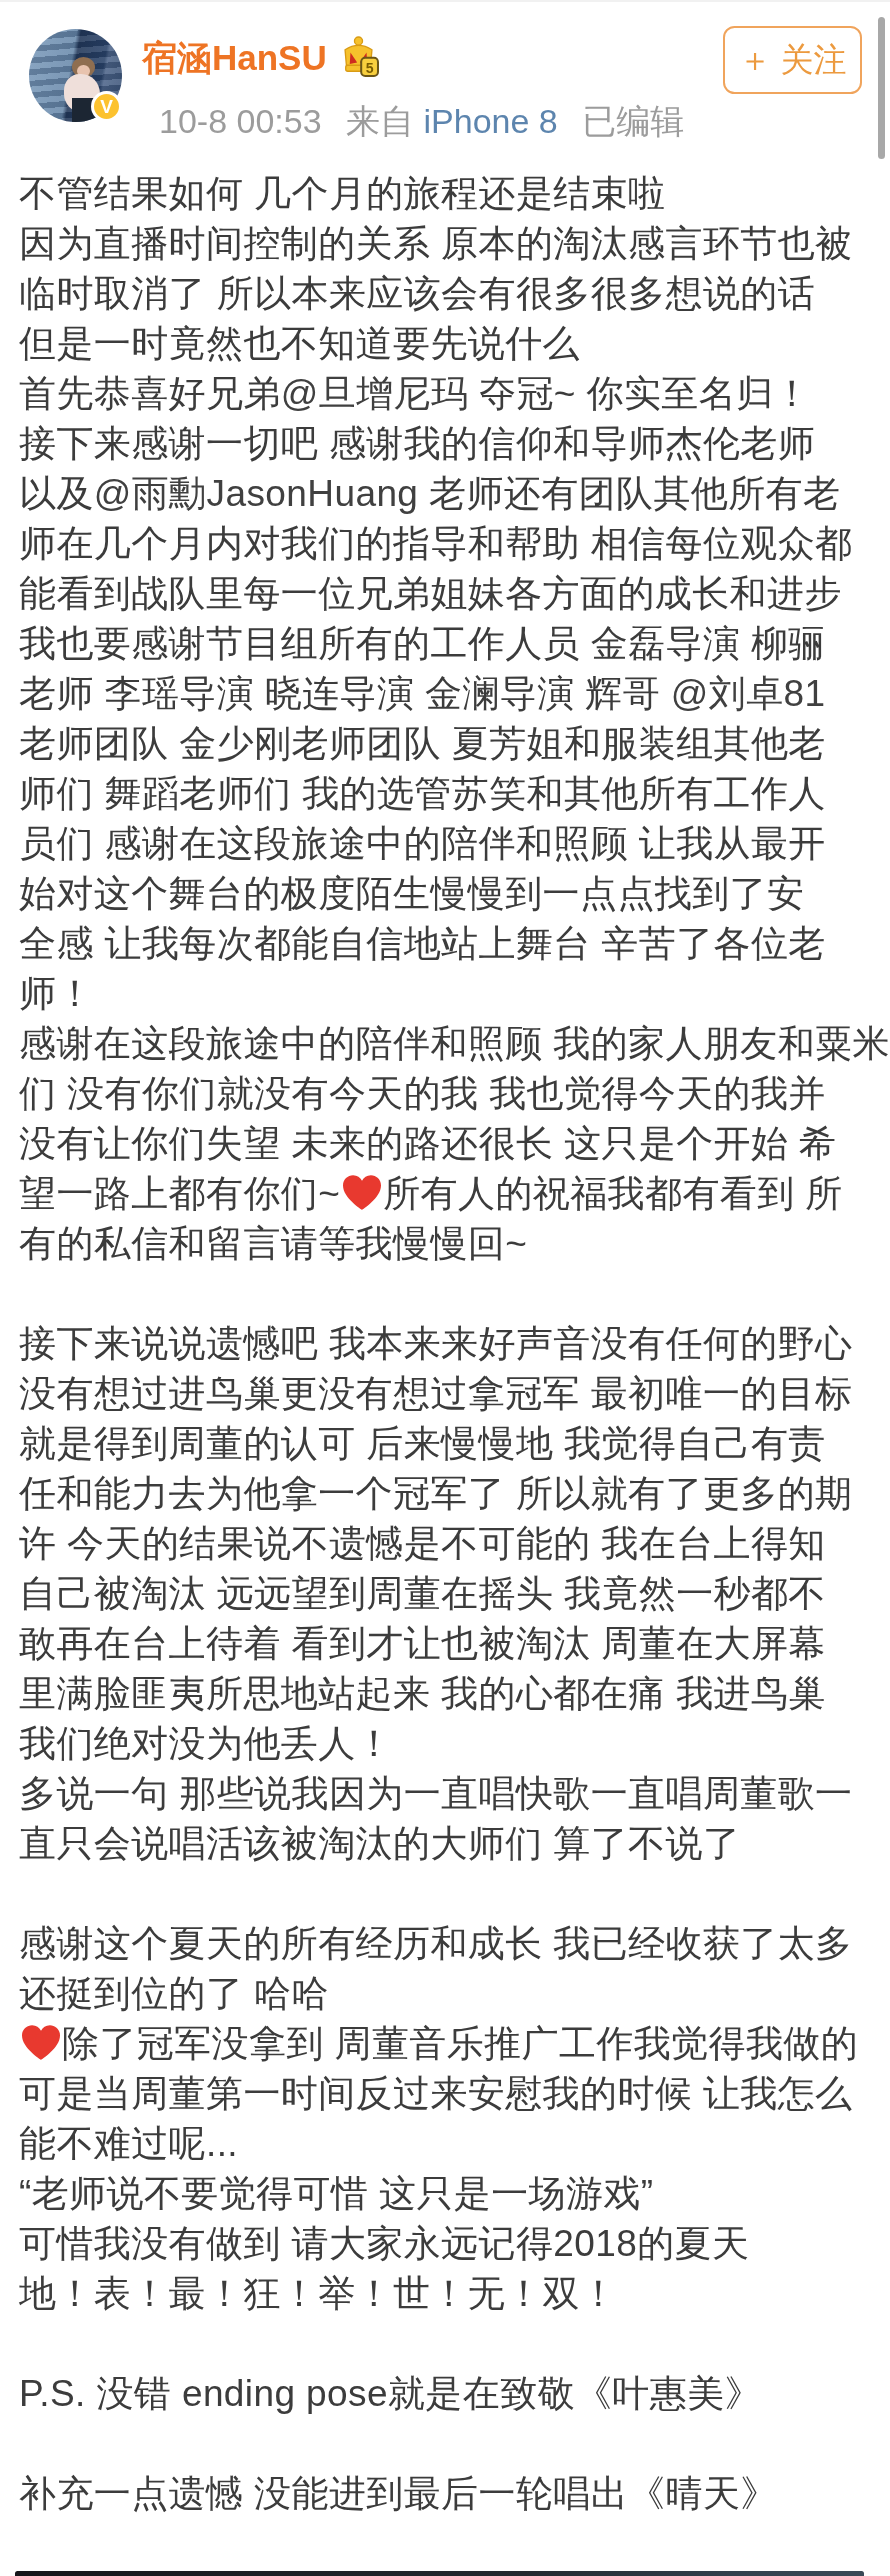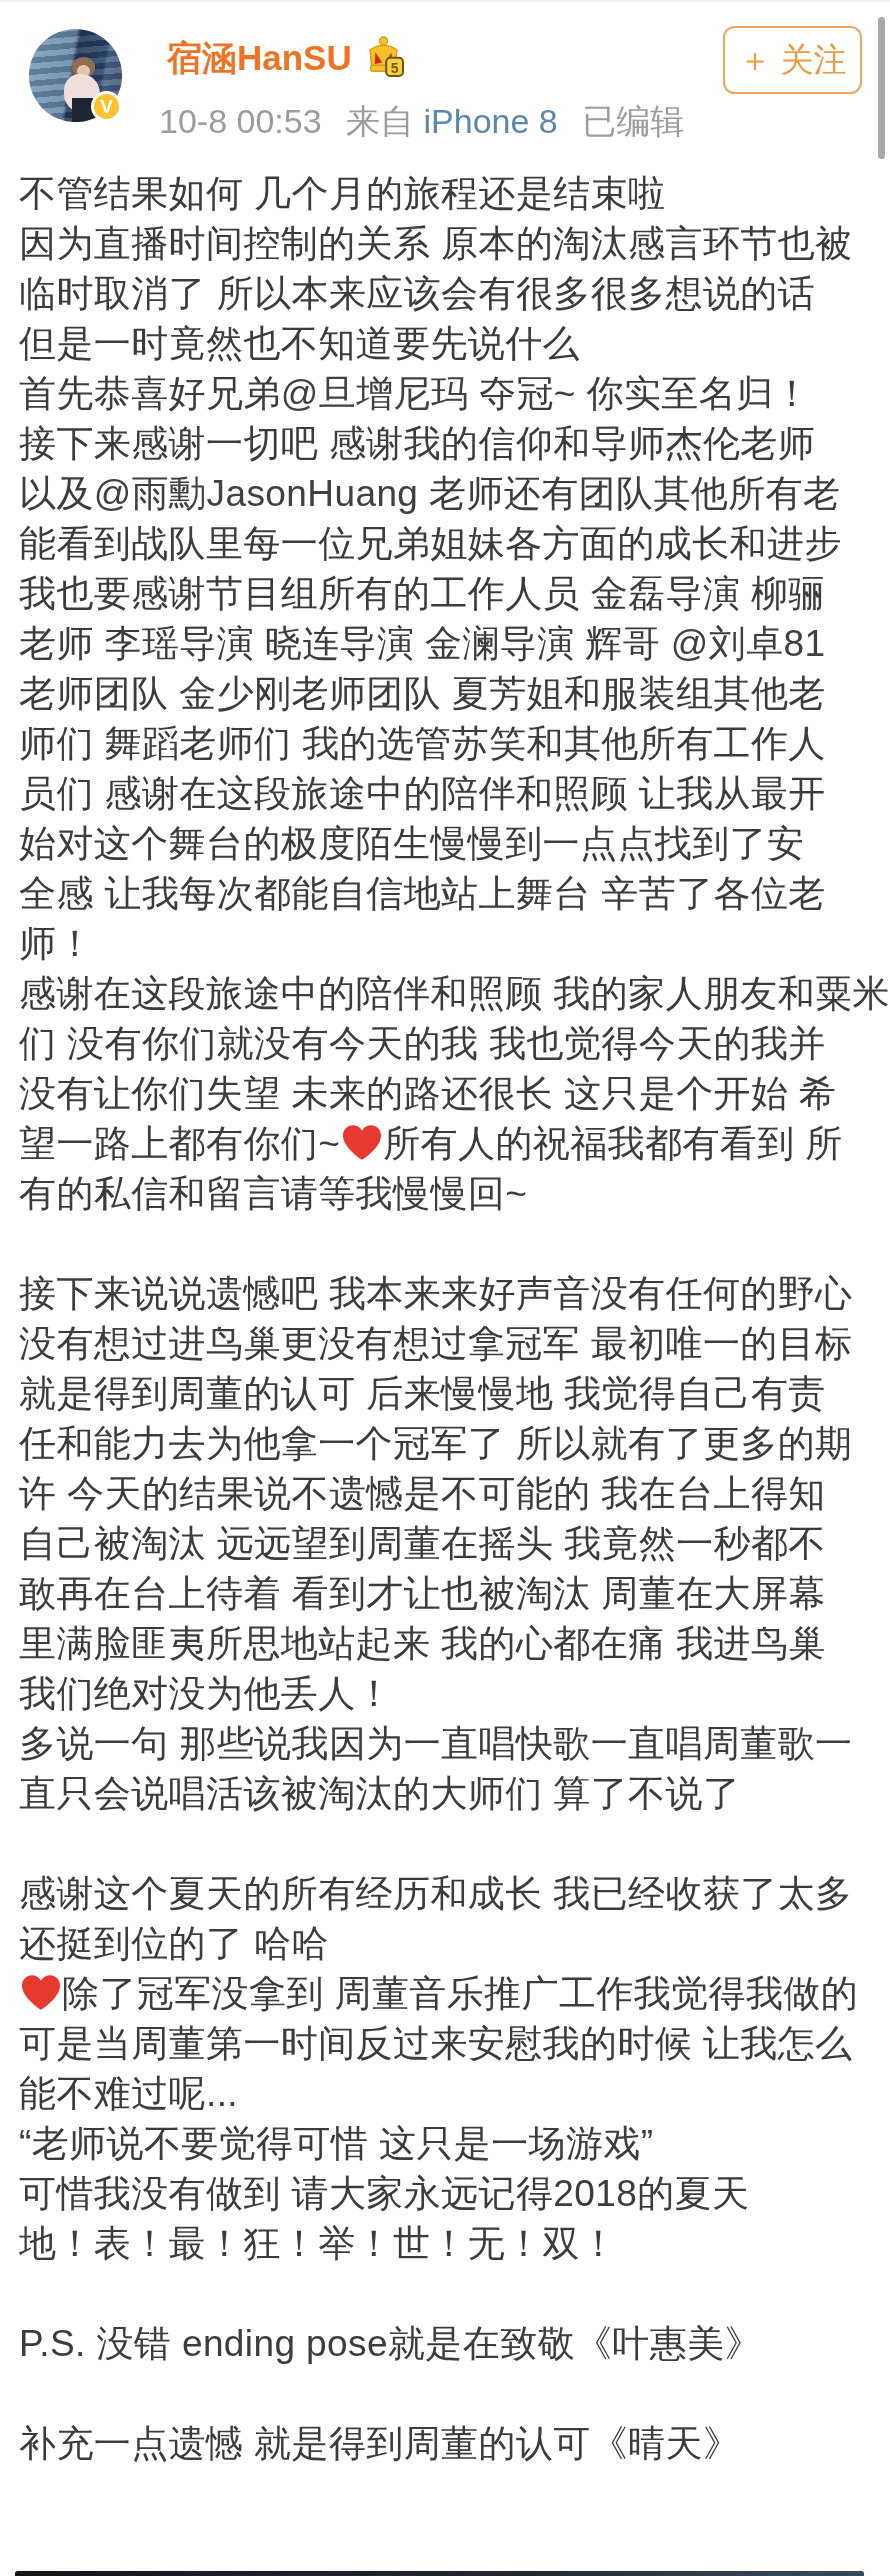--- a/index.html
+++ b/index.html
@@ -10,21 +10,21 @@
   .avatar{position:absolute;left:29px;top:27px;width:93px;height:93px;border-radius:50%;overflow:hidden;
     background:linear-gradient(100deg,#7d9cbc 0%,#6c8cad 44%,#24395a 48%,#2c456b 74%,#51688c 77%,#3d5578 100%);}
   .avatar::before{content:"";position:absolute;inset:0;
     background:repeating-linear-gradient(175deg,rgba(255,255,255,.10) 0 5.8px,rgba(10,25,50,.22) 5.8px 11.5px);}
   .p-hair{position:absolute;left:43px;top:28px;width:23px;height:20px;background:#8f6e50;border-radius:50% 50% 45% 45%;}
   .p-face{position:absolute;left:48px;top:36px;width:13px;height:12.4px;background:#e8c3ae;border-radius:50%;}
   .p-body{position:absolute;left:35px;top:45px;width:36px;height:38px;background:#efdfda;border-radius:45% 55% 50% 50%;}
   .p-dark{position:absolute;left:43px;top:69px;width:33px;height:25px;background:#1c2633;}
   .vbadge{position:absolute;left:91px;top:89px;width:31px;height:31px;border-radius:50%;background:#fcc22f;border:3.3px solid #ffffff;
     display:flex;align-items:center;justify-content:center;color:#ffffff;font-weight:bold;font-size:19px;box-sizing:border-box;}
-  .username{position:absolute;left:167px;top:33px;font-size:35px;font-weight:700;color:#ee7424;white-space:nowrap;}
+  .username{position:absolute;left:142px;top:33px;font-size:35px;font-weight:700;color:#ee7424;white-space:nowrap;}
   .crown{display:inline-block;vertical-align:-8.2px;margin-left:10px;}
   .meta{position:absolute;left:159px;top:97px;font-size:34px;color:#9c9c9c;white-space:nowrap;}
   .meta .gap{display:inline-block;width:15px;}
   .meta .src-link{color:#5d85ae;}
   .follow-btn{position:absolute;left:723px;top:24px;width:139px;height:68px;box-sizing:border-box;
     border:2.5px solid #f0a45c;border-radius:11.5px;background:#ffffff;color:#ec9a3f;
     display:flex;align-items:center;justify-content:center;font-size:33px;white-space:pre;}
   .scrollbar{position:absolute;right:5.8px;top:15px;width:7.4px;height:142px;border-radius:4.1px;background:#a8a8a8;}
 
   
@@ -77,20 +77,21 @@
   <div class="scrollbar"></div>
 
   <div class="post">
       <div class="line"><span>不管结果如何 几个月的旅程还是结束啦</span></div>
       <div class="line"><span>因为直播时间控制的关系 原本的淘汰感言环节也被</span></div>
       <div class="line"><span>临时取消了 所以本来应该会有很多很多想说的话</span></div>
       <div class="line"><span>但是一时竟然也不知道要先说什么</span></div>
       <div class="line"><span>首先恭喜好兄弟</span><span class="mention">@旦增尼玛</span><span> 夺冠~ 你实至名归！</span></div>
       <div class="line"><span>接下来感谢一切吧 感谢我的信仰和导师杰伦老师</span></div>
       <div class="line"><span>以及</span><span class="mention">@雨勳JasonHuang</span><span> 老师还有团队其他所有老</span></div>
+      <div class="line"><span>师在几个月内对我们的指导和帮助 相信每位观众都</span></div>
       <div class="line"><span>能看到战队里每一位兄弟姐妹各方面的成长和进步</span></div>
       <div class="line"><span>我也要感谢节目组所有的工作人员 金磊导演 柳骊</span></div>
       <div class="line"><span>老师 李瑶导演 晓连导演 金澜导演 辉哥 </span><span class="mention">@刘卓81</span></div>
       <div class="line"><span>老师团队 金少刚老师团队 夏芳姐和服装组其他老</span></div>
       <div class="line"><span>师们 舞蹈老师们 我的选管苏笑和其他所有工作人</span></div>
       <div class="line"><span>员们 感谢在这段旅途中的陪伴和照顾 让我从最开</span></div>
       <div class="line"><span>始对这个舞台的极度陌生慢慢到一点点找到了安</span></div>
       <div class="line"><span>全感 让我每次都能自信地站上舞台 辛苦了各位老</span></div>
       <div class="line"><span>师！</span></div>
       <div class="line"><span>感谢在这段旅途中的陪伴和照顾 我的家人朋友和粟米</span></div>
@@ -119,19 +120,19 @@
             <path d="M16 29 C16 29 0 19 0 8.5 C0 3.5 4 0 8.5 0 C12 0 14.5 2 16 4.5 C17.5 2 20 0 23.5 0 C28 0 32 3.5 32 8.5 C32 19 16 29 16 29 Z" fill="#e8392f"></path>
           </svg></span><span>除了冠军没拿到 周董音乐推广工作我觉得我做的</span></div>
       <div class="line"><span>可是当周董第一时间反过来安慰我的时候 让我怎么</span></div>
       <div class="line"><span>能不难过呢...</span></div>
       <div class="line"><span>“老师说不要觉得可惜 这只是一场游戏”</span></div>
       <div class="line"><span>可惜我没有做到 请大家永远记得2018的夏天</span></div>
       <div class="line"><span>地！表！最！狂！举！世！无！双！</span></div>
       <div class="line">&nbsp;</div>
       <div class="line"><span>P.S. 没错 ending pose就是在致敬《叶惠美》</span></div>
       <div class="line">&nbsp;</div>
-      <div class="line"><span>补充一点遗憾 就是得到周董的认可《晴天》</span></div>
+      <div class="line"><span>补充一点遗憾 没能进到最后一轮唱出《晴天》</span></div>
     </div>
 
   <div class="bottom-bar"></div>
 
 </div>
 
 
 </body></html>

